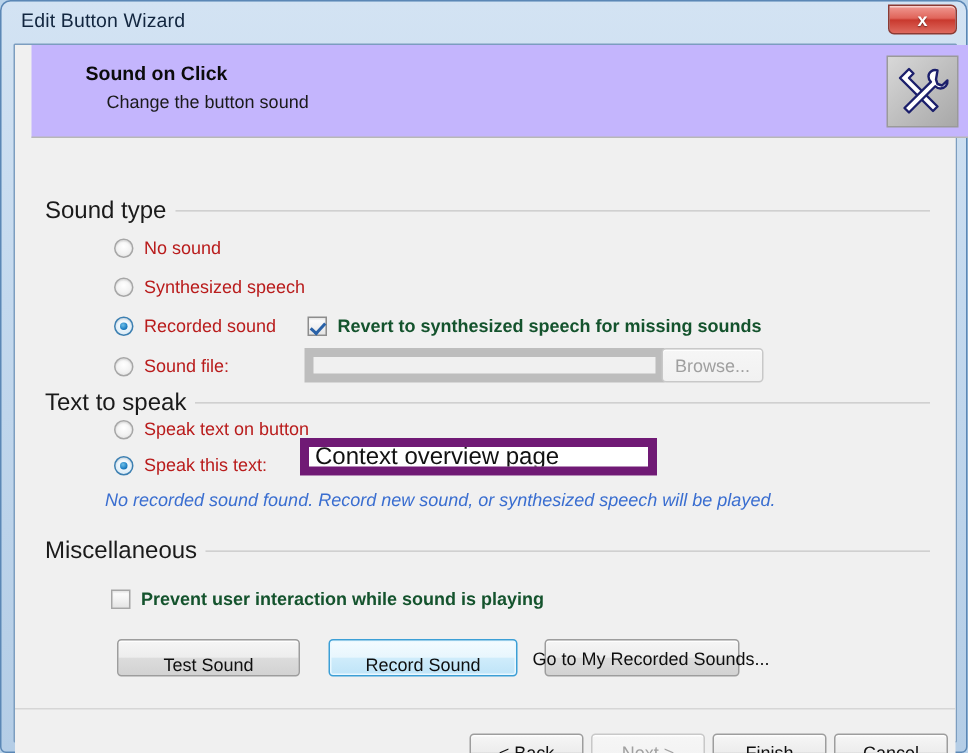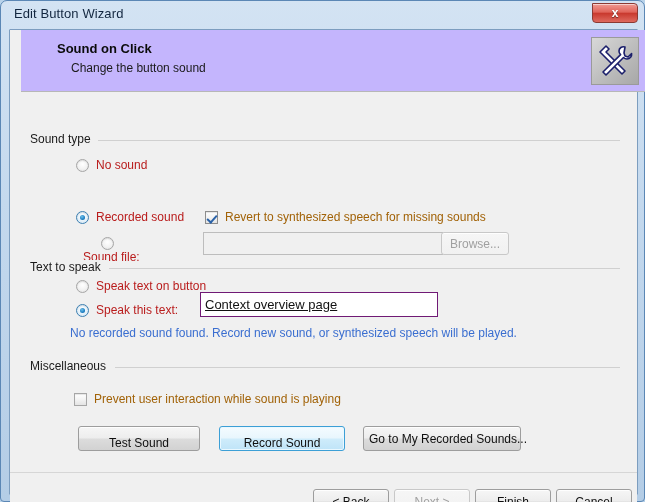--- a/index.html
+++ b/index.html
@@ -104,21 +104,21 @@
   }
 
   
   .group {
     position: absolute;
     left: 20px;
   }
   .group-label {
     position: absolute;
     left: 0; top: 0;
-    font-size: 12px;
+    font-size: 16px;
     color: #1a1a1a;
     white-space: nowrap;
     background: #f0f0f0;
     padding-right: 6px;
     z-index: 2;
   }
   .group-rule {
     position: absolute;
     top: 8px;
     height: 1px;
@@ -182,35 +182,35 @@
     position: absolute;
     left: 3px; top: 1px;
     width: 4px; height: 8px;
     border: solid #2a62a8;
     border-width: 0 2px 2px 0;
     transform: rotate(42deg);
   }
   .check-label {
     margin-left: 7px;
     font-size: 12px;
-    color: #a16207;
-    white-space: nowrap;
+    color: #14532d;
+    white-space: nowrap;
+    font-weight: bold;
   }
 
   
   .textinput {
     position: absolute;
-    border: 1px solid #701a75;
+    border: 6px solid #701a75;
     background: #ffffff;
     font-family: "Liberation Sans", sans-serif;
-    font-size: 13px;
+    font-size: 16px;
     color: #111;
     padding: 0 4px;
     outline: none;
-    text-decoration: underline;
   }
   .textinput.disabled {
     background: #f0f0f0;
     border-color: #bdbdbd;
     color: #9a9a9a;
   }
 
   
   .btn {
     position: absolute;
@@ -286,27 +286,31 @@
       <div class="group" style="top:40px; width:590px; height:0;">
         <div class="group-label">Sound type</div>
         <div class="group-rule" style="left:68px; width:522px;"></div>
       </div>
 
       <div class="radio-row" style="left:66px; top:66px;">
         <span class="radio"></span>
         <span class="radio-label">No sound</span>
       </div>
 
+      <div class="radio-row" style="left:66px; top:92px;">
+        <span class="radio"></span>
+        <span class="radio-label">Synthesized speech</span>
+      </div>
 
       <div class="radio-row" style="left:66px; top:118px;">
         <span class="radio checked"></span>
         <span class="radio-label">Recorded sound</span>
       </div>
 
-      <div class="radio-row" style="left:66px; top:145px;flex-direction:column;">
+      <div class="radio-row" style="left:66px; top:145px;">
         <span class="radio"></span>
         <span class="radio-label">Sound file:</span>
       </div>
 
       <div class="check-row" style="left:195px; top:118px;">
         <span class="checkbox checked"></span>
         <span class="check-label">Revert to synthesized speech for missing sounds</span>
       </div>
 
       <input class="textinput disabled" type="text" readonly="" style="left: 193px; top: 140px; width: 240px; height: 23px;" value="">
@@ -325,41 +329,41 @@
         <span class="radio-label">Speak text on button</span>
       </div>
 
       <div class="radio-row" style="left:66px; top:211px;">
         <span class="radio checked"></span>
         <span class="radio-label">Speak this text:</span>
       </div>
 
       <input class="textinput" type="text" style="left: 190px; top: 200px; width: 238px; height: 25px;" value="Context overview page">
 
-      <div class="info-text" style="left:60px; top:234px;">No recorded sound found. Record new sound, or synthesized speech will be played.</div>
+      <div class="info-text" style="left:60px; top:234px;font-style:italic;">No recorded sound found. Record new sound, or synthesized speech will be played.</div>
 
       <div class="group" style="top:267px; width:590px; height:0;">
         <div class="group-label">Miscellaneous</div>
         <div class="group-rule" style="left:85px; width:505px;"></div>
       </div>
 
       <div class="check-row" style="left:64px; top:300px;">
         <span class="checkbox"></span>
         <span class="check-label">Prevent user interaction while sound is playing</span>
       </div>
 
       <div class="btn" style="left:68px; top:334px; width:122px; height:25px;align-items:flex-end;">
         <span>Test Sound</span>
       </div>
 
       <div class="btn hover" style="left:209px; top:334px; width:126px; height:25px;align-items:flex-end;">
         <span>Record Sound</span>
       </div>
 
-      <div class="btn" style="left:353px; top:334px; width:158px; height:25px;padding-left:12px;">
+      <div class="btn" style="left:353px; top:334px; width:130px; height:25px;padding-left:12px;">
         <span>Go to My Recorded Sounds...</span>
       </div>
 
     </div>
 
     <div class="footer">
       <div class="btn" style="left:303px; top:16px; width:76px; height:25px;">
         <span>&lt; Back</span>
       </div>
       <div class="btn disabled" style="left:384px; top:16px; width:76px; height:25px;">

